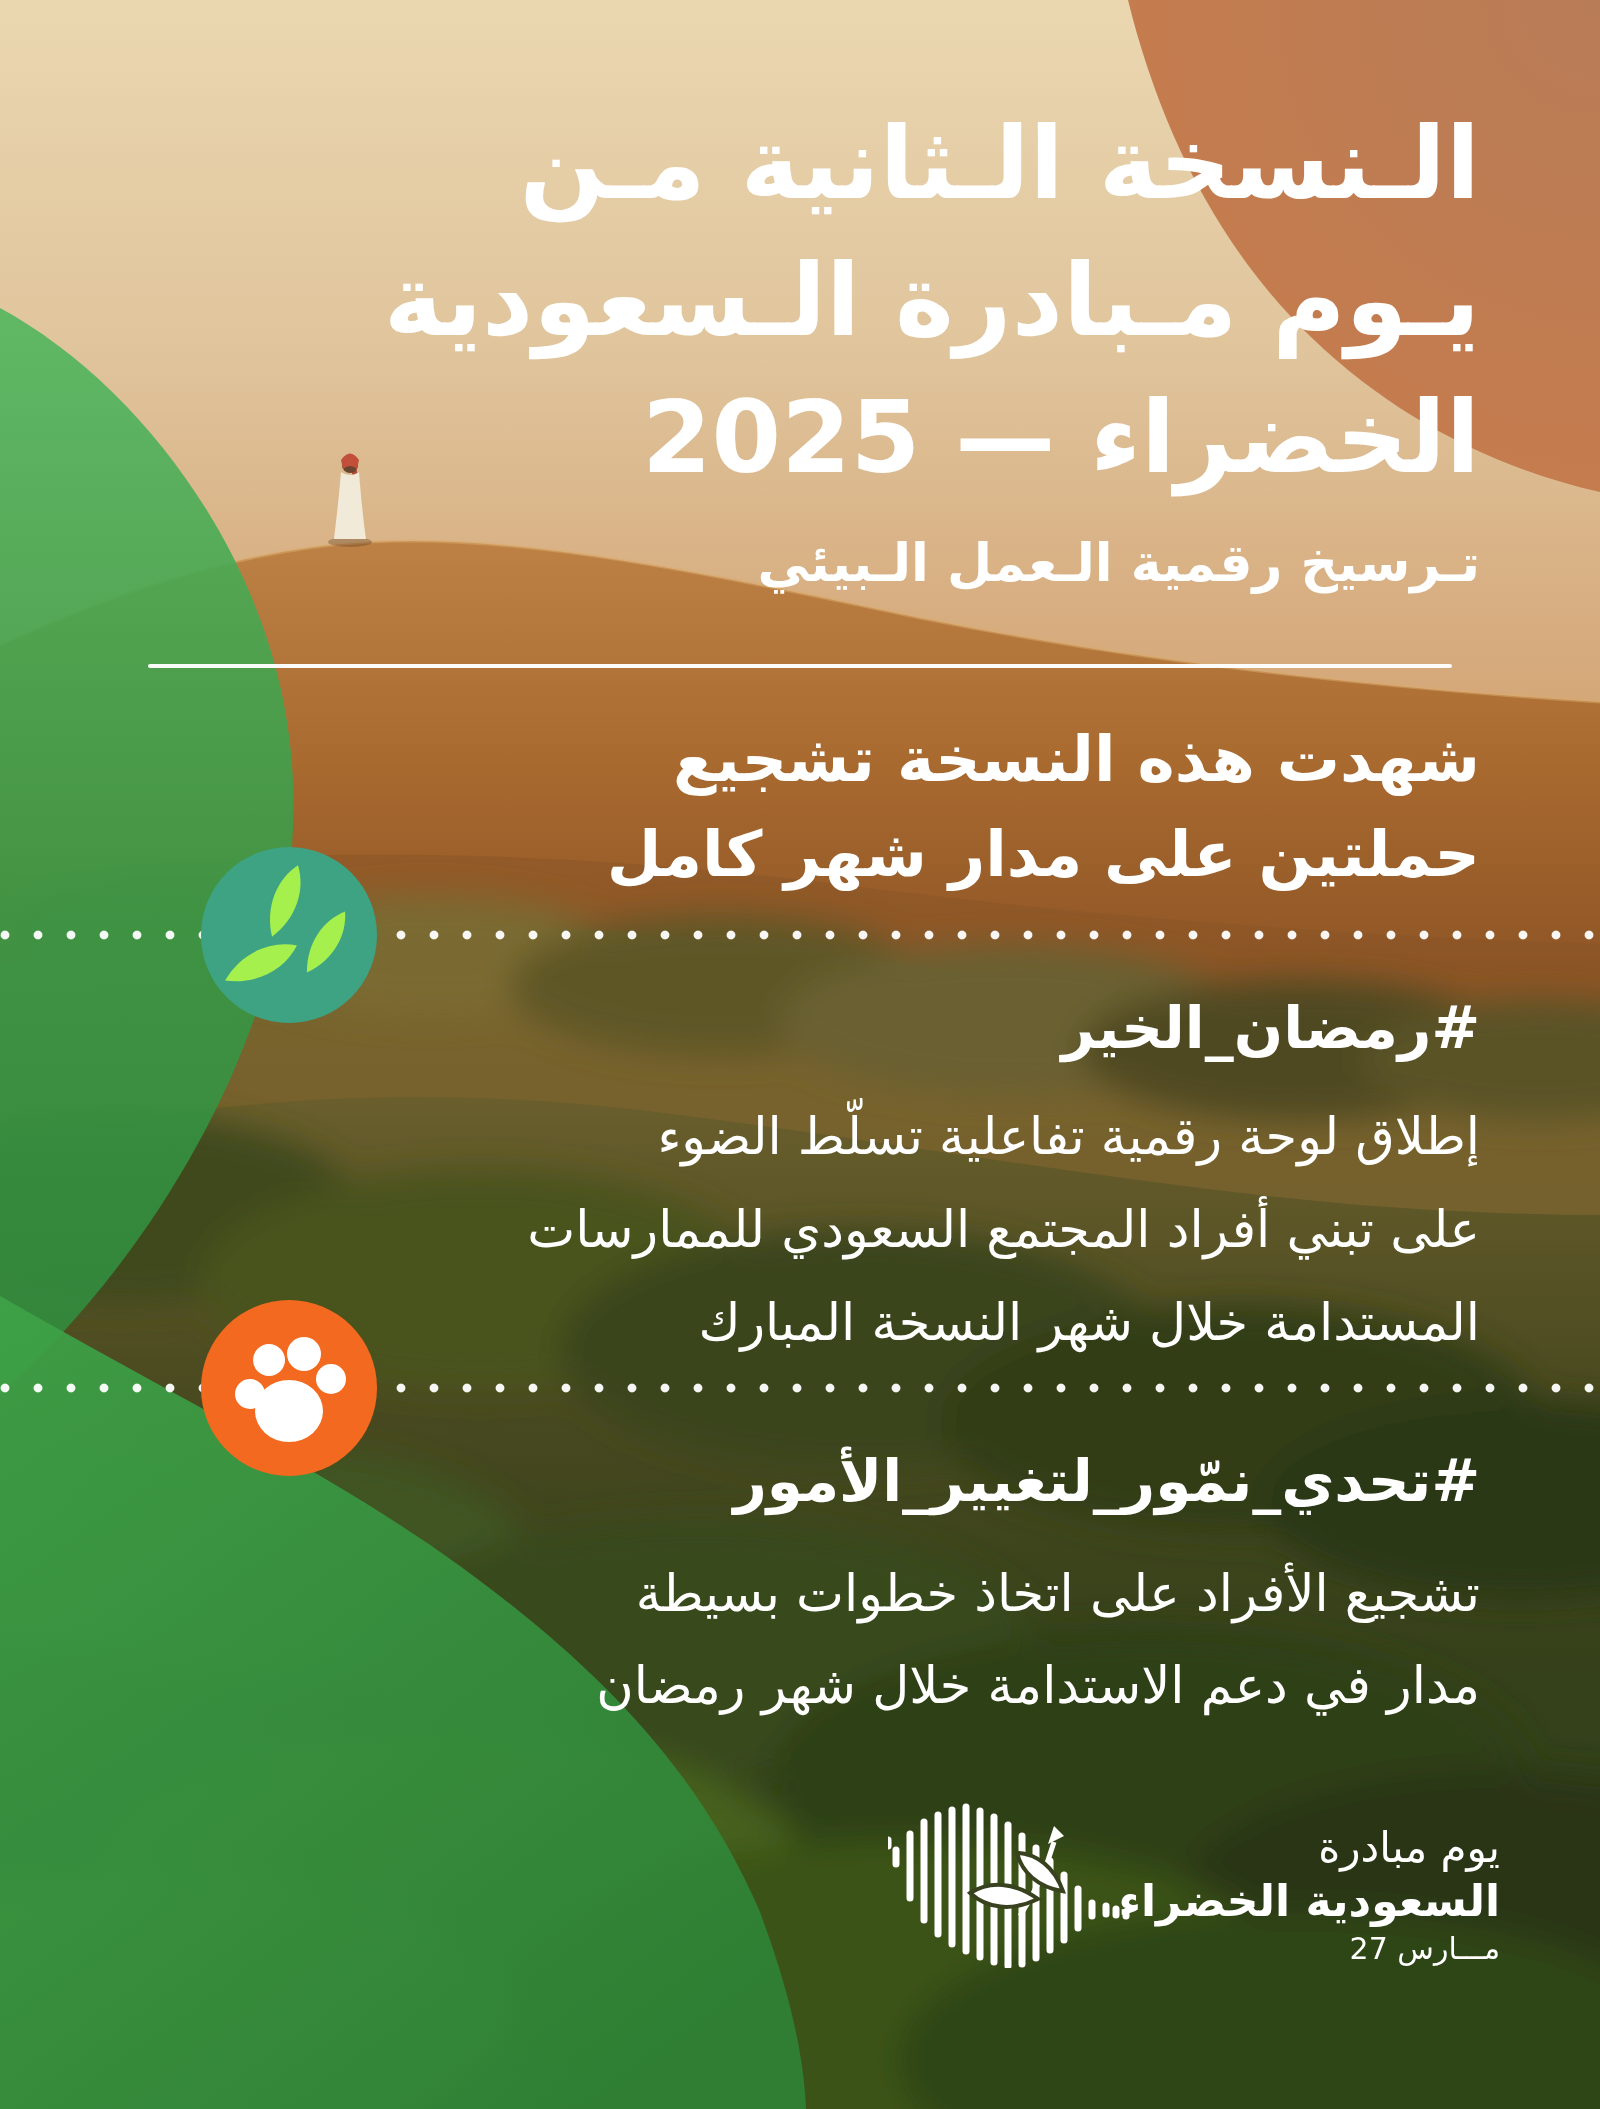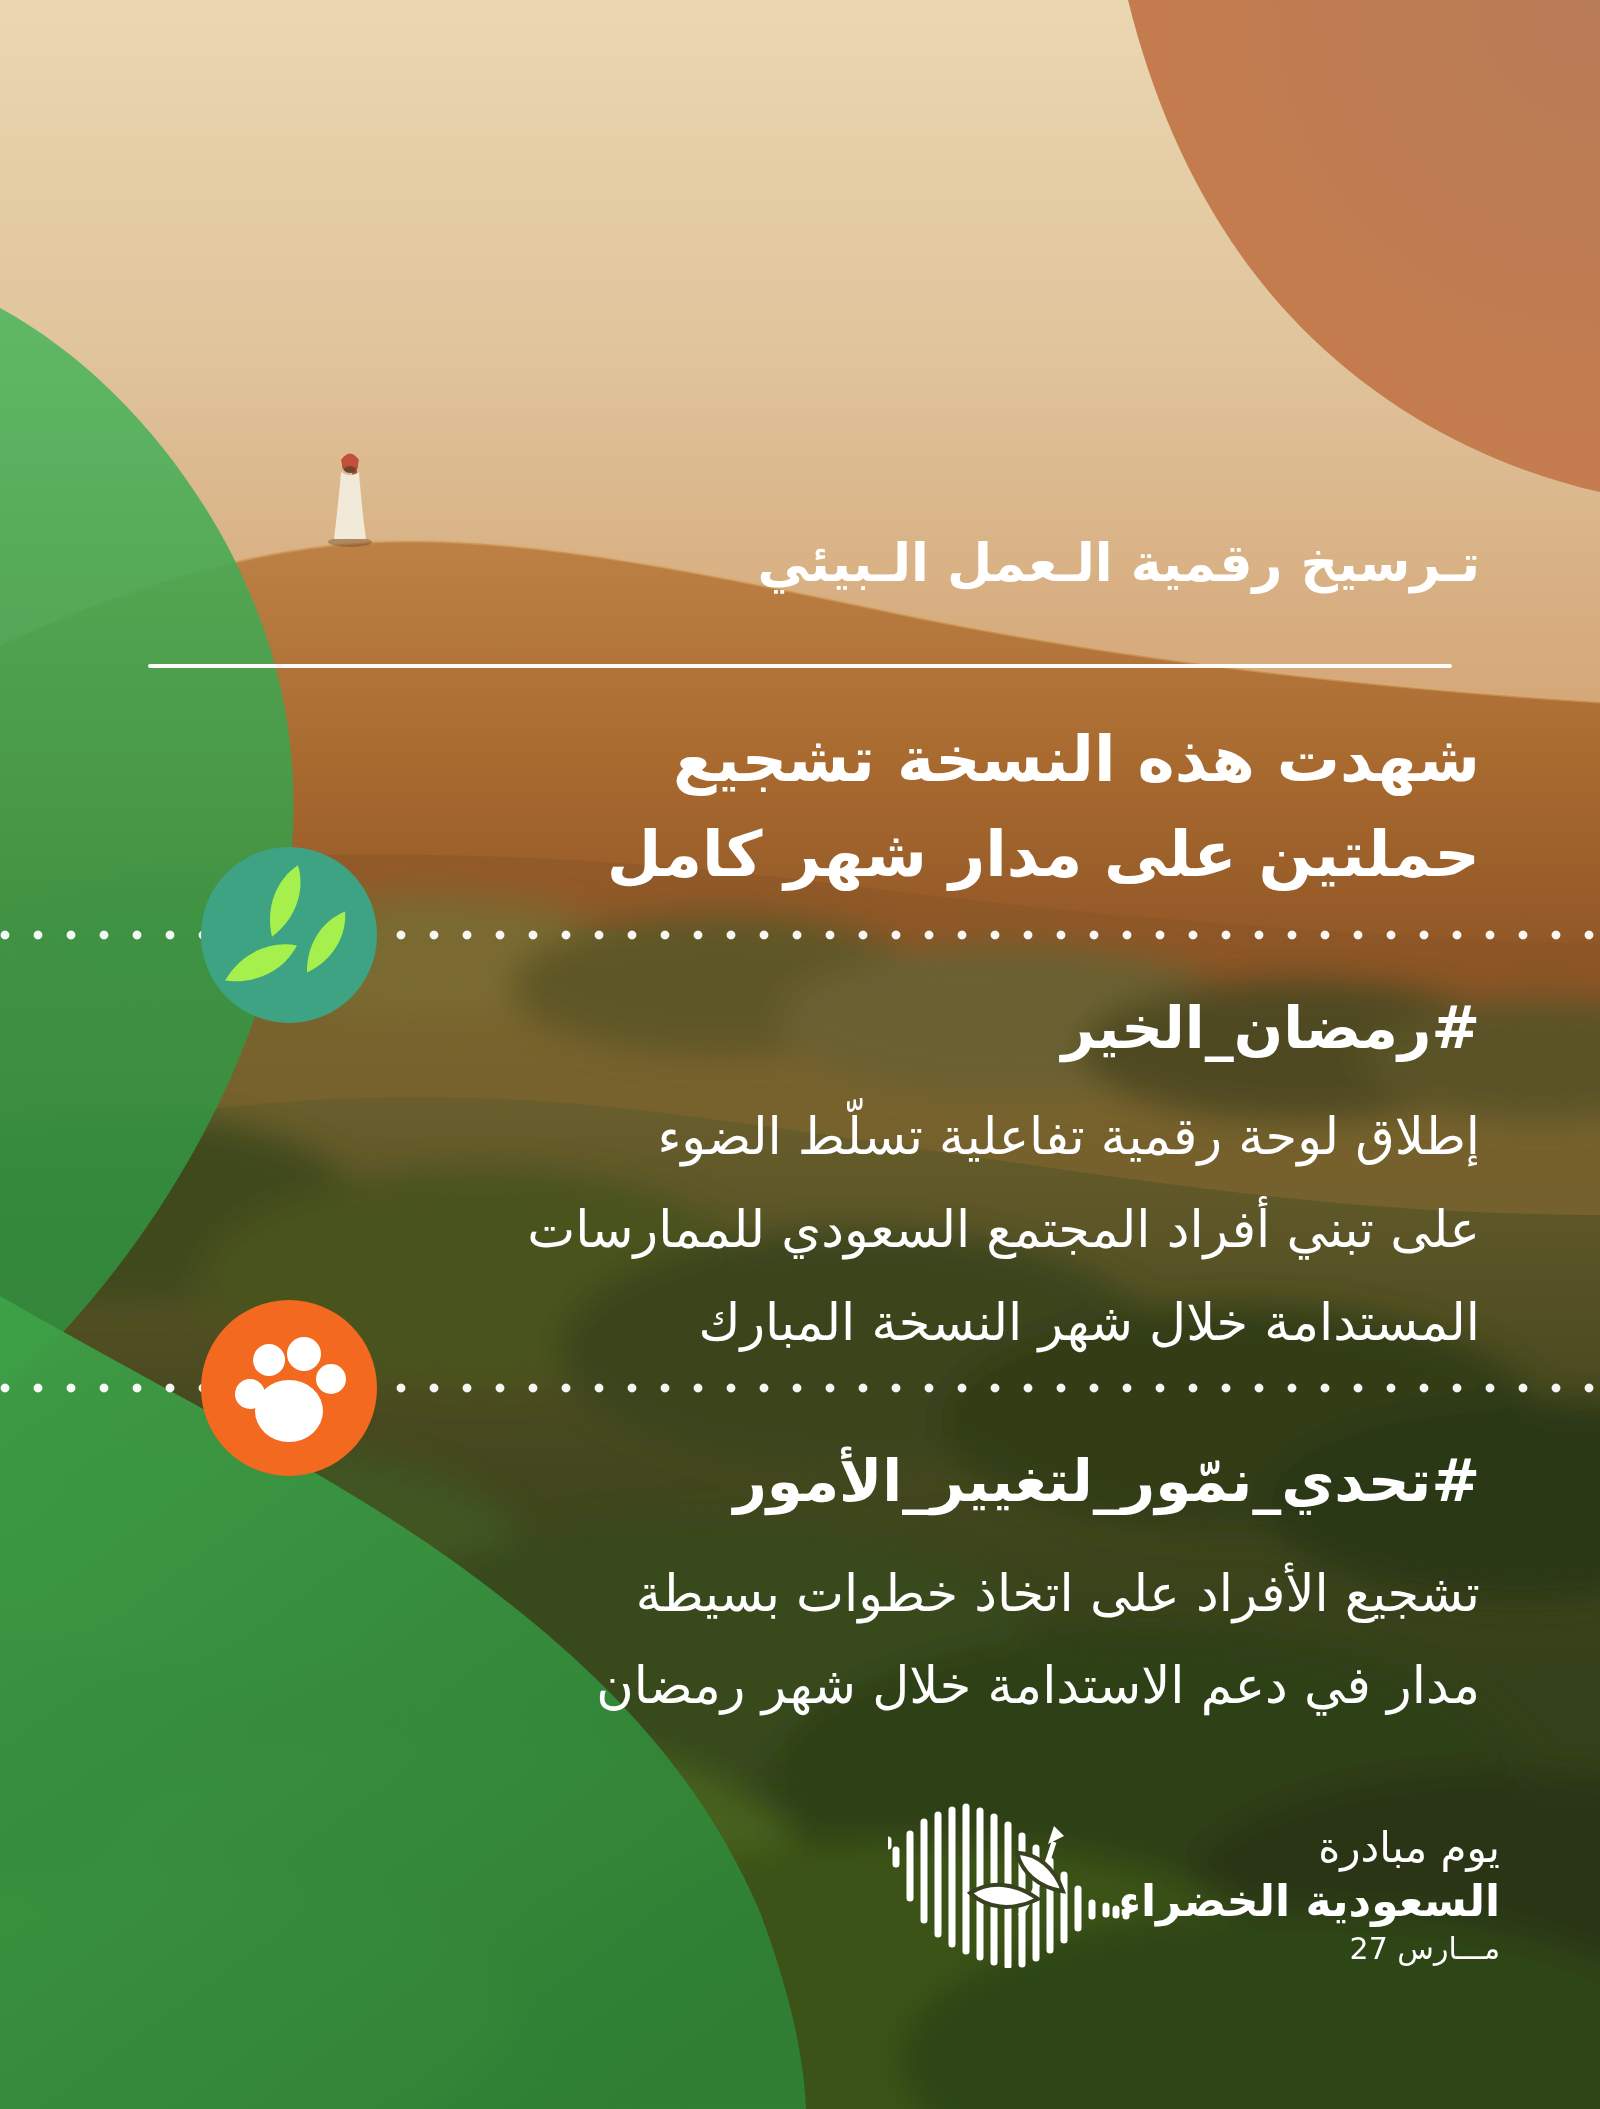--- a/index.html
+++ b/index.html
@@ -122,20 +122,25 @@
       <ellipse cx="1300" cy="2060" rx="400" ry="150" fill="#2f4417"></ellipse>
     </g>
 
     <path d="M0,308 C118,372 225,502 270,648 C300,745 302,852 272,962
              C235,1100 146,1262 0,1395 Z" fill="url(#greenBlobGrad)" opacity="0.9"></path>
 
     <path d="M0,1296 C160,1388 330,1472 460,1566 C600,1668 700,1772 760,1912
              C792,1998 804,2060 806,2109 L0,2109 Z" fill="url(#wedgeGrad)" opacity="0.92"></path>
   </svg>
 
+  <div class="txt title">
+    <div>الـنسخة الـثانية مـن</div>
+    <div>يـوم مـبادرة الـسعودية</div>
+    <div>الخضراء — 2025</div>
+  </div>
 
   <div class="txt subtitle">تـرسيخ رقمية الـعمل الـبيئي</div>
 
   <div class="divider"></div>
 
   <div class="txt intro">
     <div>شهدت هذه النسخة تشجيع</div>
     <div>حملتين على مدار شهر كامل</div>
   </div>
 

